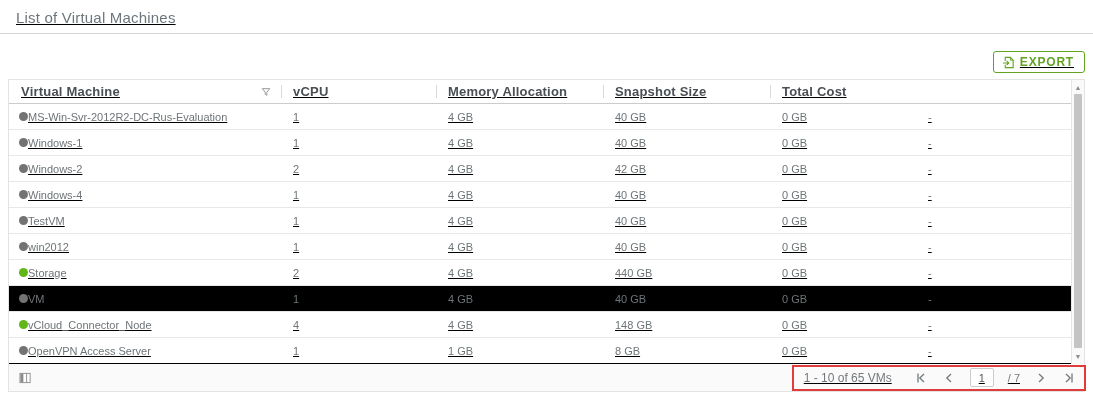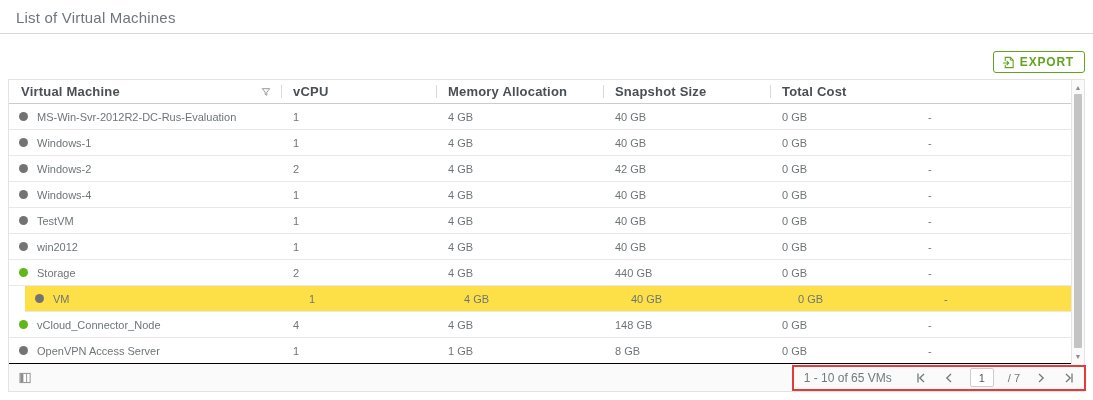--- a/index.html
+++ b/index.html
@@ -4,21 +4,21 @@
 <style>
   * { margin:0; padding:0; box-sizing:border-box; }
   html,body { width:1093px; height:400px; background:#ffffff;
     font-family:"Liberation Sans","DejaVu Sans",sans-serif;
     -webkit-font-smoothing:antialiased; overflow:hidden; }
   :root{
     --accent-green:#62a420; --status-gray:#737373; --status-green:#61b715;
     --annotation-red:#e23b3b; --text-main:#6e7578; --text-head:#4a4f54;
     --line-light:#e8e8e8; --line-mid:#cccccc;
   }
-  .page { position:relative; width:1093px; height:400px; }
+  .page { position:relative; width:1093px; height:400px;text-decoration:underline; }
 
   
   .page-title { padding:9px 0 0 16px; font-size:15px; color:#6d767c; letter-spacing:.2px; }
   .title-divider { margin-top:7px; border:none; border-top:1px solid #d4d6d8; width:100%; }
 
   
   .toolbar { display:flex; justify-content:flex-end; padding:17px 8px 6px 8px; }
   .export-btn { display:flex; align-items:center; gap:5px; height:22px; padding:0 10px 0 8px;
     background:#ffffff; border:1px solid var(--accent-green); border-radius:3px;
     color:var(--accent-green); font-size:12px; font-weight:bold; letter-spacing:.8px; cursor:pointer; }
@@ -31,24 +31,24 @@
   .thead { height:24px; background:#fff; border-bottom:1px solid var(--line-mid); }
   .th { position:relative; height:100%; display:flex; align-items:center; padding-left:12px;
     font-size:13px; font-weight:bold; color:var(--text-head); letter-spacing:.2px; }
   .th + .th::before { content:""; position:absolute; left:0; top:5px; bottom:5px;
     border-left:1px solid #d9d9d9; }
   .th-vm { justify-content:space-between; padding-right:10px; }
   .filter-icon { color:#9a9a9a; display:flex; align-items:center; cursor:pointer; }
 
   .tbody .grid-row { height:26px; border-bottom:1px solid var(--line-light); background:#fff; }
   .tbody .grid-row:last-child { border-bottom:1px solid #000000; }
-  .tbody .grid-row.highlighted { background:#fde047;margin-left:16px; }
+  .tbody .grid-row.highlighted { background:#000000; }
   .td { font-size:11px; color:var(--text-main); padding-left:12px; white-space:nowrap;
     overflow:hidden; text-overflow:ellipsis; }
-  .td-vm { display:flex; align-items:center; gap:9px; padding-left:10px; }
+  .td-vm { display:flex; align-items:center; gap:0; padding-left:10px; }
   .status-dot { width:9px; height:9px; border-radius:50%; flex:0 0 9px; }
   .status-dot.gray { background:var(--status-gray); }
   .status-dot.green { background:var(--status-green); }
 
   
   .scrollbar { position:absolute; top:0; right:0; bottom:28px; width:13px;
     background:#fafafa; border-left:1px solid #e6e6e6; }
   .sb-arrow { position:absolute; left:0; width:12px; height:12px; display:flex;
     align-items:center; justify-content:center; color:#8c8c8c; font-size:7px; cursor:pointer; }
   .sb-up { top:1px; } .sb-down { bottom:2px; }

